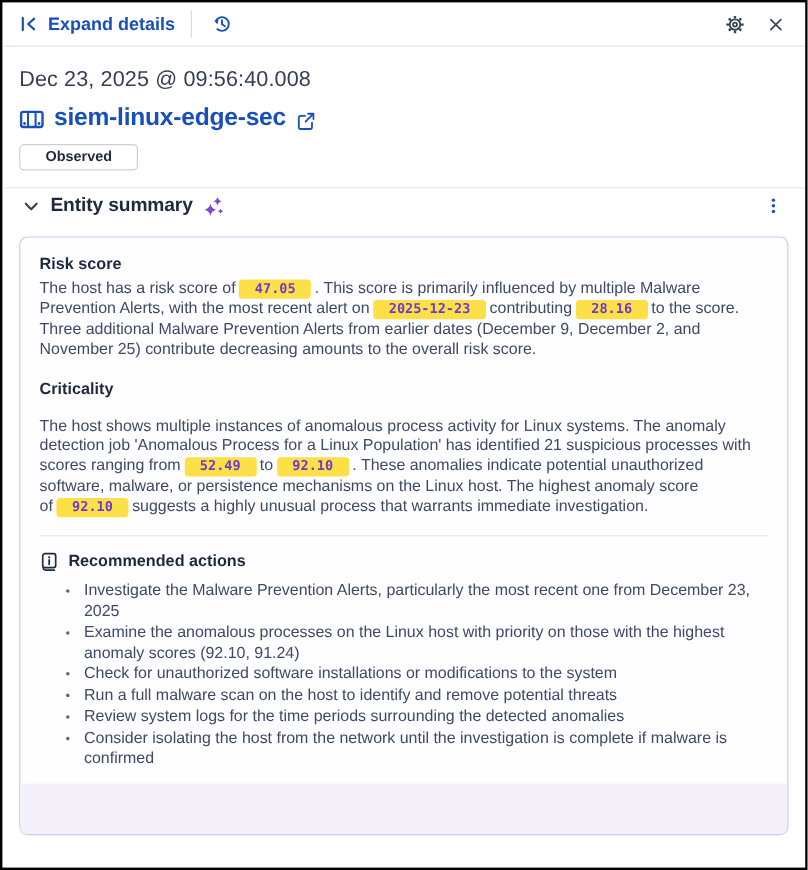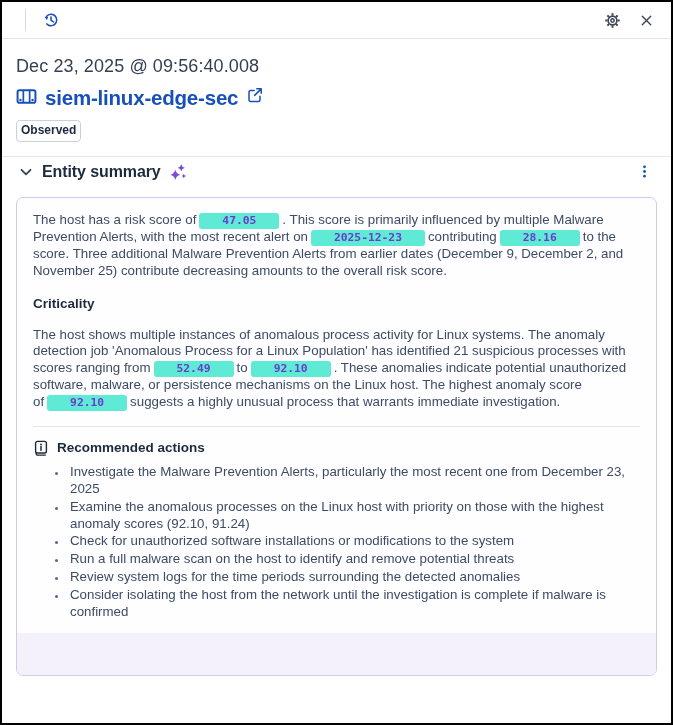--- a/index.html
+++ b/index.html
@@ -45,34 +45,34 @@
   .content { padding: 0 14px; }
 
   .timestamp {
     margin-top: 17px;
     font-size: 18px; color: #343f53;
     letter-spacing: .1px;
   }
 
   .title-row {
     margin-top: 9px;
-    display: flex; align-items: flex-start; gap: 8px;
+    display: flex; align-items: flex-end; gap: 8px;
   }
   .entity-title {
     font-size: 20.5px; font-weight: 700; color: #1750ba;
     letter-spacing: -.2px;
   }
   .ext-link-btn { background:none; border:none; cursor:pointer; display:flex; padding:1px; }
 
   .badge {
     display: inline-block; margin-top: 10px;
     border: 1px solid #c9d0dc; border-radius: 4px;
     background: #fff; color: #1d2a3e;
     font-size: 12px; font-weight: 600;
-    padding: 2px 4px 3px; line-height: 15px;
+    padding: 2px 21px 3px; line-height: 15px;
   }
 
   .wide-divider {
     border: none; border-top: 1px solid #e3e7ef;
     margin: 14px -14px 0;
   }
 
   
   .summary-header {
     margin-top: 4px;
@@ -103,23 +103,23 @@
     margin-bottom: 5px;
   }
   .section p, .rec-list li {
     font-size: 13.3px; line-height: 1.27;
     color: #3d4c64;
   }
   .section p code, .inline-code {
     font-family: "DejaVu Sans Mono", "Liberation Mono", monospace;
     font-size: 11.3px; font-weight: 700;
     color: #6d3bcd;
-    background: #5eead4;
+    background: #fde047;
     border-radius: 3px;
-    padding: 1px 23px 2px;
+    padding: 1px 13px 2px;
     margin: 0 3px;
     white-space: nowrap;
   }
 
   .panel-divider {
     border: none; border-top: 1px solid #e6e4ee;
     margin: 15px 0 13px;
   }
 
   .rec-header { display: flex; align-items: center; gap: 8px; }
@@ -139,20 +139,29 @@
     min-height: 42px;
   }
   .footer-spacer { flex: 1; }
 </style>
 </head>
 <body>
 
 <div class="frame">
 
   <div class="topbar">
+    <button class="expand-btn">
+      <span style="display:flex">
+        <svg width="16" height="16" viewBox="0 0 16 16" fill="none">
+          <path d="M3 2.8v10.4" stroke="#1750ba" stroke-width="1.8" stroke-linecap="round"></path>
+          <path d="M12.5 3.5 7.5 8l5 4.5" stroke="#1750ba" stroke-width="1.8" stroke-linecap="round" stroke-linejoin="round"></path>
+        </svg>
+      </span>
+      <span>Expand details</span>
+    </button>
 
     <div class="topbar-vdivider"></div>
 
     <button class="icon-btn">
       <span style="display:flex">
         <svg width="18" height="18" viewBox="0 0 17 17" fill="none">
           <circle cx="8.5" cy="8.5" r="5.4" stroke="#1750ba" stroke-width="1.5" stroke-dasharray="27.5 6.4" transform="rotate(-155 8.5 8.5)"></circle>
           <path d="M2.4 5.9l3.4-.5-1 3.2z" fill="#1750ba"></path>
           <path d="M8.5 5.6v3.1l2.3 1.6" stroke="#1750ba" stroke-width="1.5" stroke-linecap="round" stroke-linejoin="round"></path>
         </svg>
@@ -238,20 +247,21 @@
           </svg>
         </span>
       </button>
     </div>
 
     
     <div class="summary-panel">
       <div class="panel-body">
 
         <div class="section">
+          <h4>Risk score</h4>
           <p>The host has a risk score of<code>47.05</code>. This score is primarily influenced by multiple Malware Prevention Alerts, with the most recent alert on<code>2025-12-23</code>contributing<code>28.16</code>to the score. Three additional Malware Prevention Alerts from earlier dates (December 9, December 2, and November 25) contribute decreasing amounts to the overall risk score.</p>
         </div>
 
         <div class="section">
           <h4>Criticality</h4>
         </div>
 
         <div class="section">
           <p>The host shows multiple instances of anomalous process activity for Linux systems. The anomaly detection job 'Anomalous Process for a Linux Population' has identified 21 suspicious processes with scores ranging from<code>52.49</code>to<code>92.10</code>. These anomalies indicate potential unauthorized software, malware, or persistence mechanisms on the Linux host. The highest anomaly score of<code>92.10</code>suggests a highly unusual process that warrants immediate investigation.</p>
         </div>

